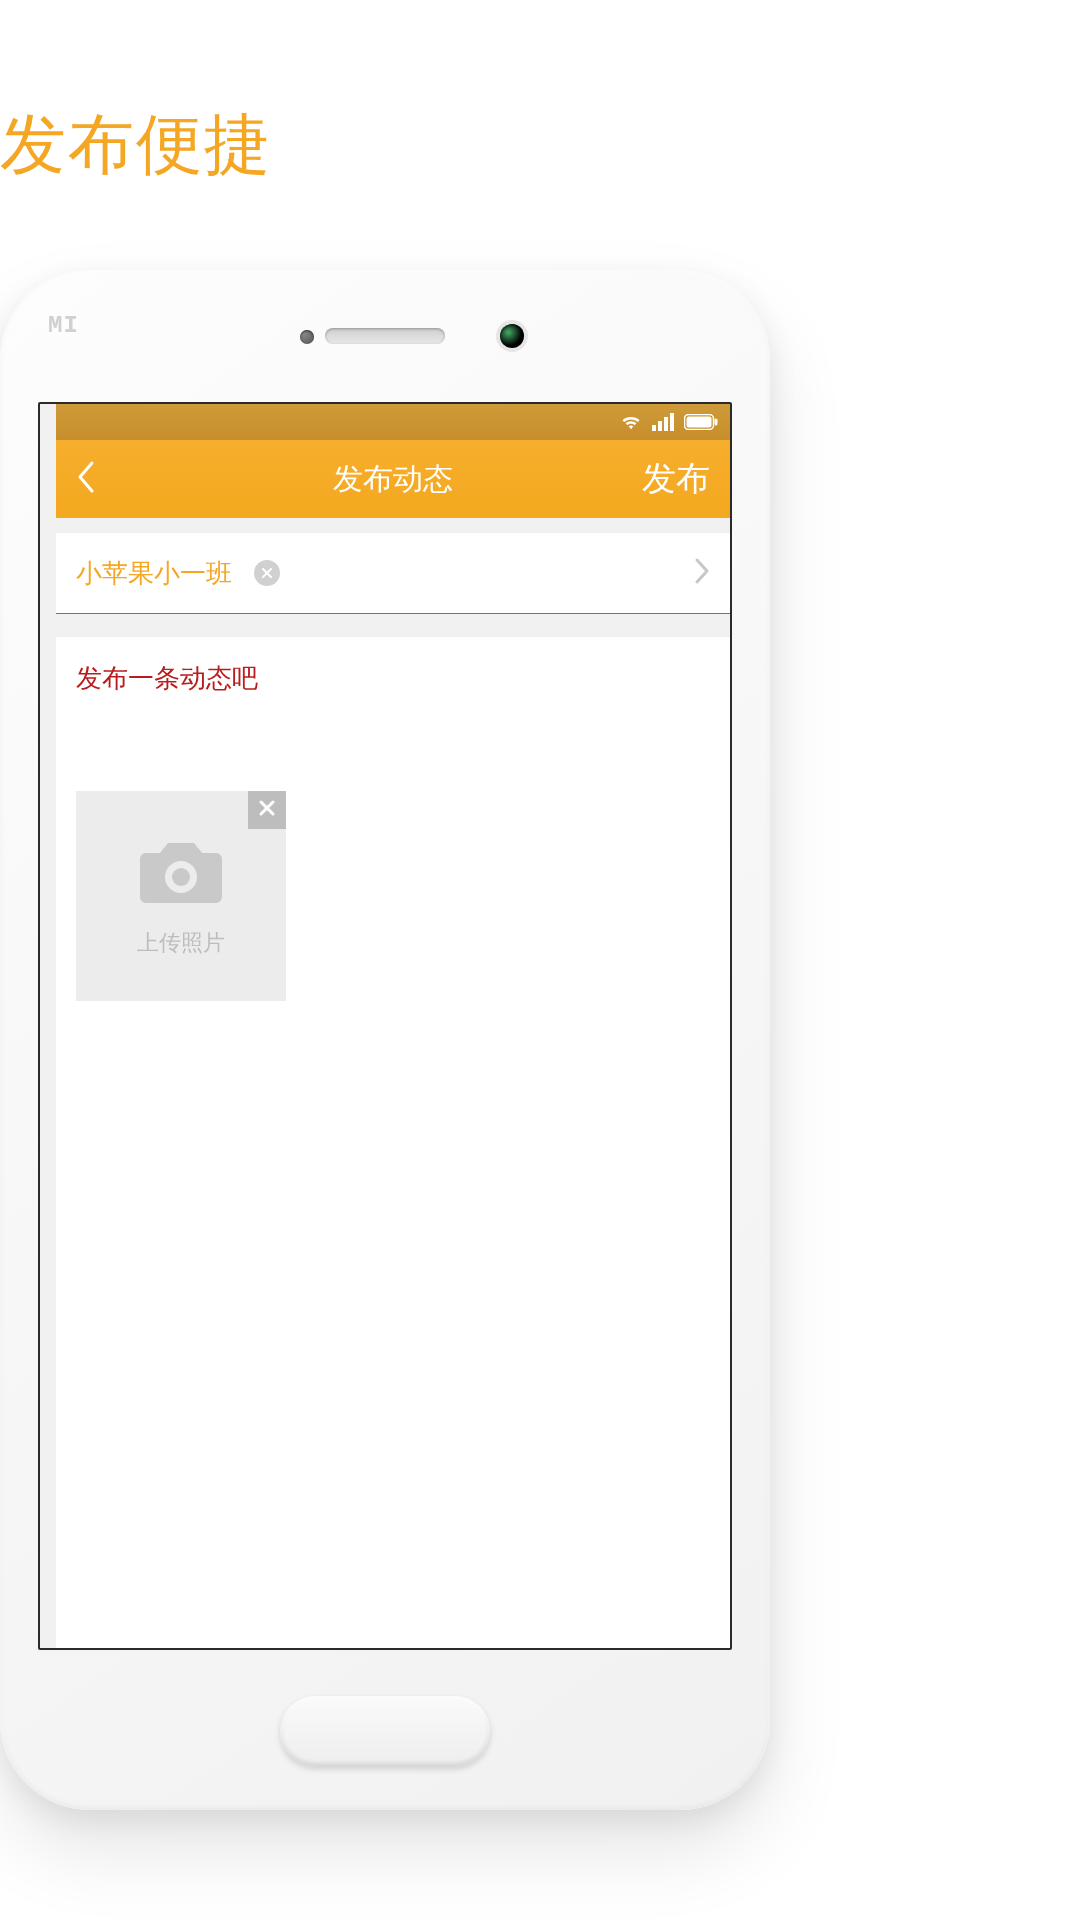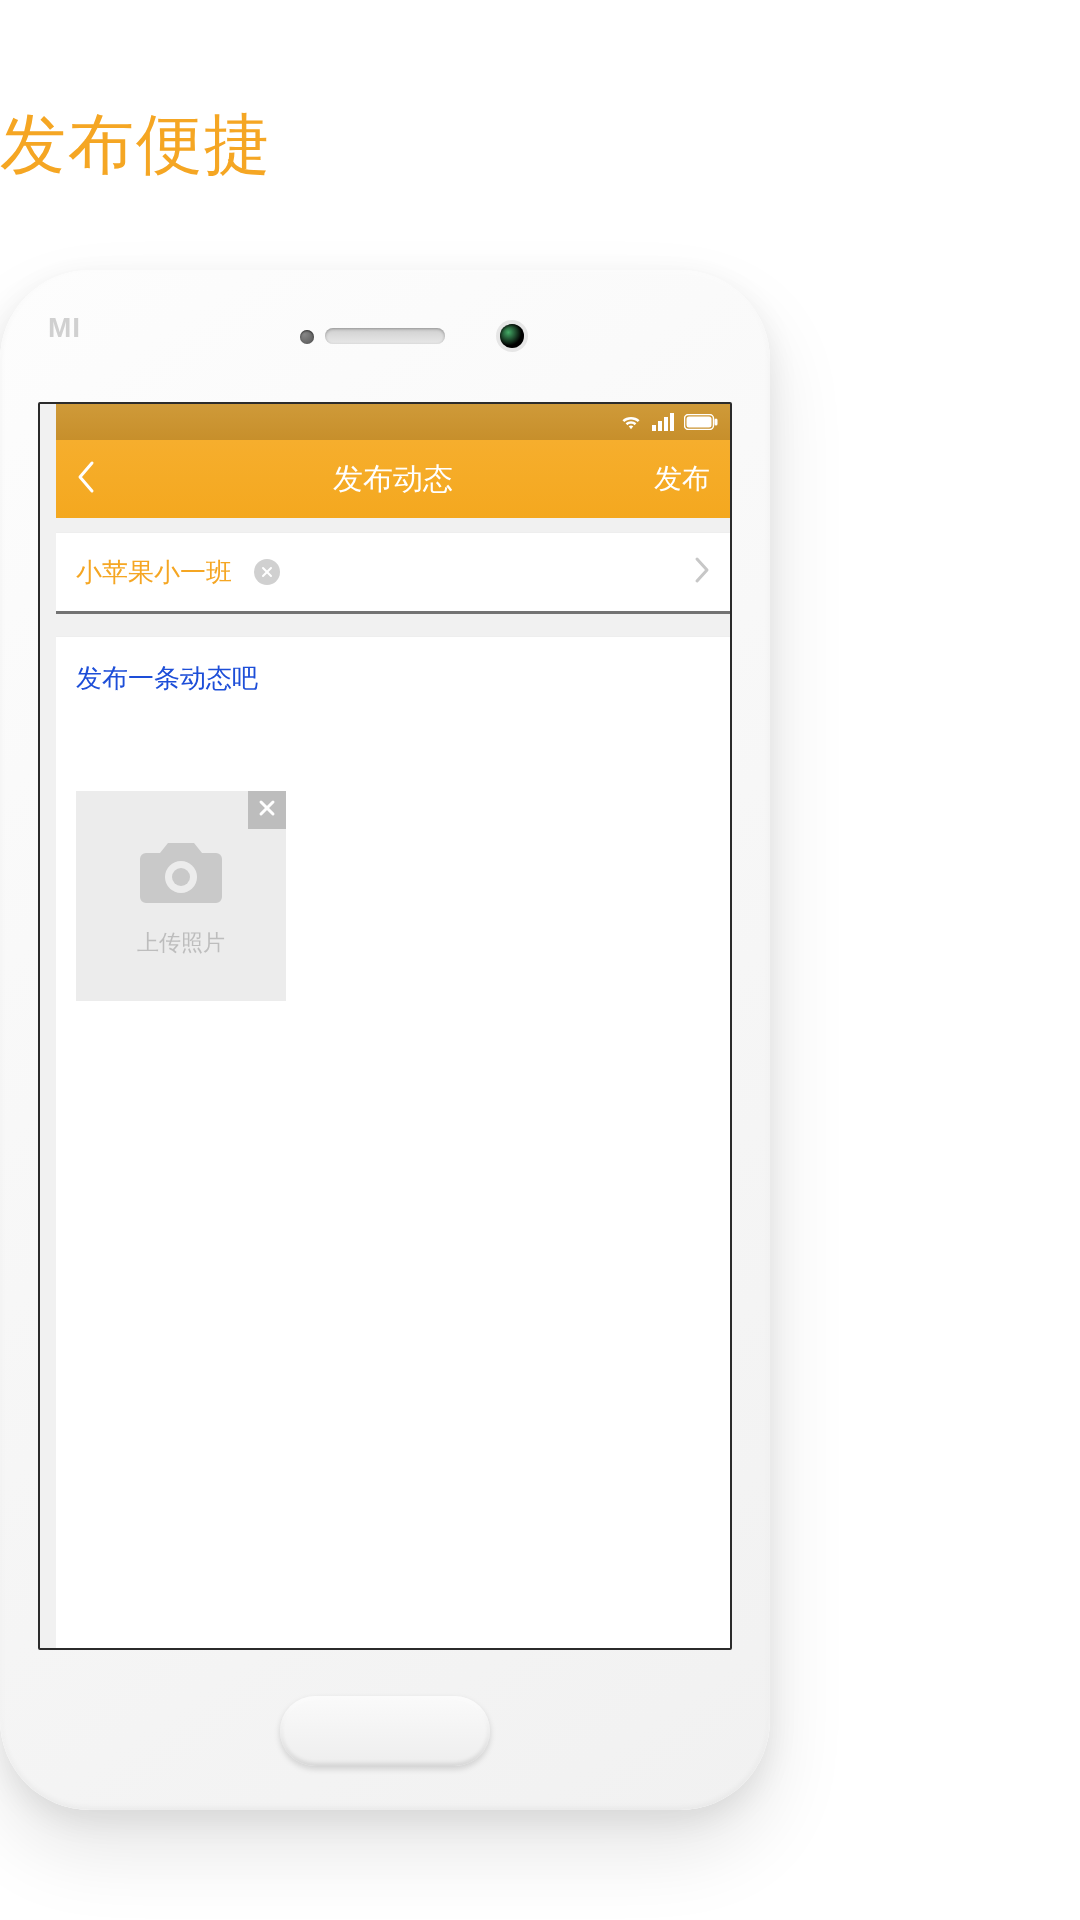--- a/index.html
+++ b/index.html
@@ -42,25 +42,25 @@
       inset 0 2px 4px rgba(255,255,255,0.8);
     position: relative;
     display: flex;
     flex-direction: column;
     align-items: center;
   }
   .mi-logo {
     position: absolute;
     left: 48px;
     top: 42px;
-    font-size: 28px;
+    font-size: 24px;
     font-weight: 600;
     color: #d0d0d0;
     letter-spacing: 1px;
-    font-family: Liberation Sans, sans-serif;
+    font-family: Liberation Mono, monospace;
   }
   .sensor-dot {
     position: absolute;
     width: 14px; height: 14px;
     background: radial-gradient(circle at 30% 30%, #888, #555);
     border-radius: 50%;
     top: 60px; left: 300px;
     box-shadow: inset 0 1px 2px rgba(0,0,0,0.6);
   }
   .speaker {
@@ -147,41 +147,41 @@
     font-weight: 400;
     pointer-events: none;
   }
   .nav-action {
     position: absolute;
     right: 20px;
     top: 0;
     height: 100%;
     display: flex;
     align-items: center;
-    font-size: 28px;
+    font-size: 34px;
     cursor: pointer;
   }
 
   .content {
     flex: 1;
     background: #f1f1f1;
     display: flex;
     flex-direction: column;
   }
 
   .class-row {
     margin-top: 14px;
     background: #ffffff;
     height: 82px;
     display: flex;
     align-items: center;
     padding: 0 20px;
     cursor: pointer;
     border-top: 1px solid #eee;
-    border-bottom: 3px solid #737373;
+    border-bottom: 1px solid #737373;
     gap: 12px;
   }
   .class-name {
     color: #f5a623;
     font-size: 26px;
     margin-right: 10px;
   }
   .class-clear {
     width: 26px; height: 26px;
     border-radius: 50%;
@@ -197,21 +197,21 @@
   }
 
   .compose-area {
     margin-top: 22px;
     background: #ffffff;
     flex: 1;
     padding: 24px 20px;
     border-top: 1px solid #eee;
   }
   .compose-placeholder {
-    color: #1d4ed8;
+    color: #b91c1c;
     font-size: 26px;
     min-height: 120px;
   }
 
   .upload-box {
     margin-top: 10px;
     width: 210px;
     height: 210px;
     background: #ececec;
     position: relative;

